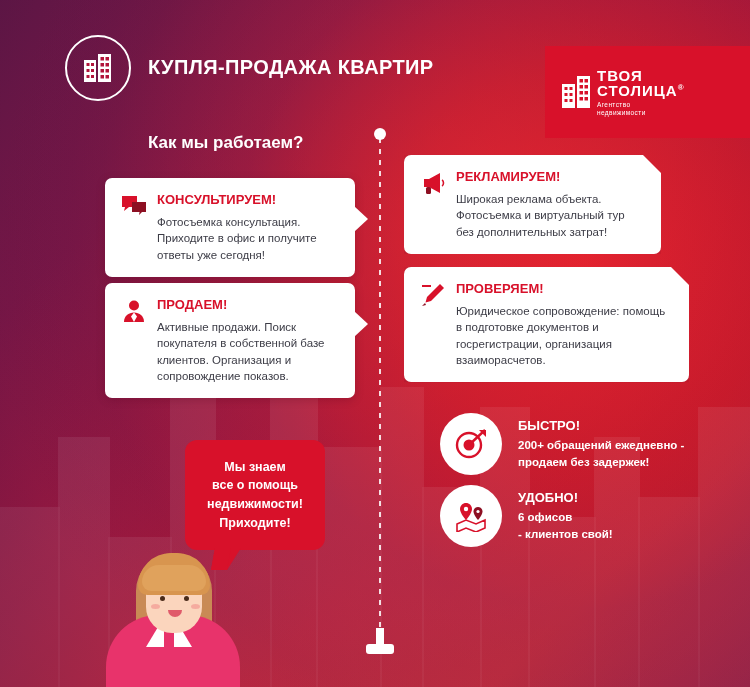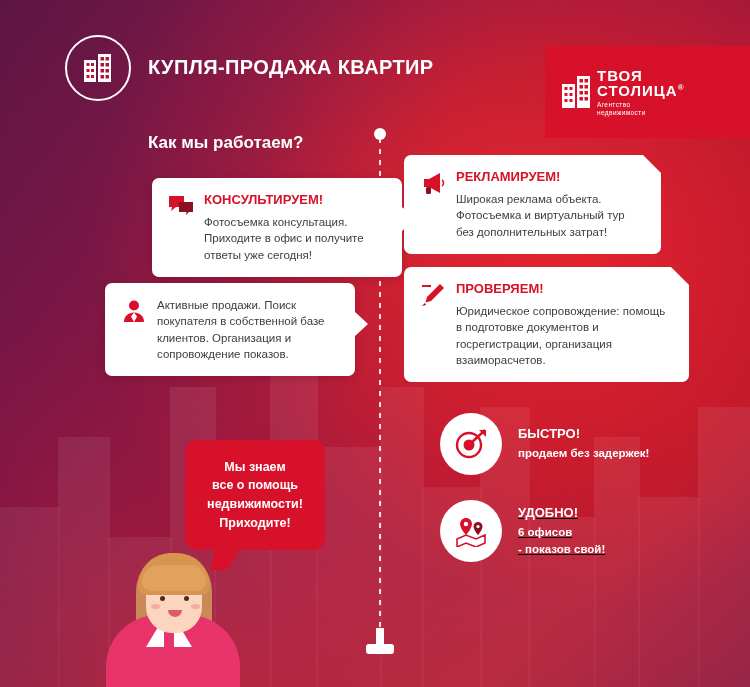--- a/index.html
+++ b/index.html
@@ -80,35 +80,35 @@
     border-left:14px solid #ffffff;
   }
   .tail-left::after{
     content:""; position:absolute; left:-13px; top:26px;
     border-top:13px solid transparent; border-bottom:13px solid transparent;
     border-right:14px solid #ffffff;
   }
   
   .notch { clip-path: polygon(0 0, calc(100% - 18px) 0, 100% 18px, 100% 100%, 0 100%); }
 
-  #card-consult { left:105px; top:178px; width:250px;margin-left:47px; }
+  #card-consult { left:105px; top:178px; width:250px; }
   #card-sell    { left:105px; top:283px; width:250px; }
   #card-adv     { left:404px; top:155px; width:257px; }
   #card-check   { left:404px; top:267px; width:285px; }
 
   
   .stat { position:absolute; left:440px; display:flex; align-items:center; gap:16px; }
   .stat .circle {
     width:62px; height:62px; border-radius:50%; background:#ffffff;
     display:flex; align-items:center; justify-content:center; flex:0 0 auto;
   }
   .stat .st-ttl { color:#fff; font-size:13px; font-weight:bold; margin-bottom:4px; }
   .stat .st-txt { color:#fff; font-size:11.5px; line-height:1.4; font-weight:bold; }
   #stat-fast { top:413px; }
-  #stat-conv { top:500px;text-decoration:underline; }
+  #stat-conv { top:485px; }
   #stat-safe { top:588px; }
 
   
   .bubble {
     position:absolute; left:185px; top:440px; width:140px; height:110px;
     background:#d8112a; border-radius:12px;
     display:flex; align-items:center; justify-content:center; text-align:center;
     color:#fff; font-size:12.5px; font-weight:bold; line-height:1.5;
     padding:6px 10px;
   }
@@ -233,20 +233,21 @@
   </div>
 
   <div class="card tail-right" id="card-sell">
     <div class="cicon">
       <svg width="26" height="24" viewBox="0 0 26 24">
         <circle cx="13" cy="6.5" r="5" fill="#d8112a"></circle>
         <path d="M3 23c0-6 4.6-9.5 10-9.5S23 17 23 23z" fill="#d8112a"></path>
         <path d="M13 13.5l-3 4 3 5.5 3-5.5z" fill="#ffffff"></path>
       </svg>
     </div>
+    <div class="ttl">ПРОДАЕМ!</div>
     <div class="txt">Активные продажи. Поиск покупателя в собственной базе клиентов. Организация и сопровождение показов.</div>
   </div>
 
   <div class="card tail-left notch" id="card-adv">
     <div class="cicon">
       <svg width="26" height="24" viewBox="0 0 26 24">
         <path d="M4 8h5l11-6v20L9 16H4z" fill="#d8112a"></path>
         <rect x="6" y="16" width="5" height="7" rx="1.5" fill="#8d0f22"></rect>
         <path d="M22 9c2 1 2 5 0 6" stroke="#d8112a" stroke-width="1.6" fill="none"></path>
       </svg>
@@ -271,38 +272,39 @@
     <div class="circle">
       <svg width="34" height="32" viewBox="0 0 34 32">
         <circle cx="15" cy="17" r="12" fill="none" stroke="#d8112a" stroke-width="2.4"></circle>
         <circle cx="15" cy="17" r="5.5" fill="#d8112a"></circle>
         <path d="M15 17L31 2" stroke="#d8112a" stroke-width="2.4"></path>
         <path d="M25 2h7v7z" fill="#d8112a"></path>
       </svg>
     </div>
     <div>
       <div class="st-ttl">БЫСТРО!</div>
+      <div class="st-txt">200+ обращений ежедневно -</div>
       <div class="st-txt">продаем без задержек!</div>
     </div>
   </div>
 
   <div class="stat" id="stat-conv">
     <div class="circle">
       <svg width="34" height="32" viewBox="0 0 34 32">
         <path d="M3 24l9-4 10 4 9-4v8l-9 4-10-4-9 4z" fill="none" stroke="#d8112a" stroke-width="1.6"></path>
         <path d="M12 3c3.3 0 6 2.7 6 6 0 4.5-6 11-6 11S6 13.5 6 9c0-3.3 2.7-6 6-6z" fill="#d8112a"></path>
         <circle cx="12" cy="9" r="2.2" fill="#ffffff"></circle>
         <path d="M24 7c2.5 0 4.5 2 4.5 4.5 0 3.4-4.5 8.5-4.5 8.5s-4.5-5.1-4.5-8.5C19.5 9 21.5 7 24 7z" fill="#8d0f22"></path>
         <circle cx="24" cy="11.5" r="1.6" fill="#ffffff"></circle>
       </svg>
     </div>
     <div>
       <div class="st-ttl">УДОБНО!</div>
       <div class="st-txt">6 офисов</div>
-      <div class="st-txt">- показов свой!</div>
+      <div class="st-txt">- клиентов свой!</div>
     </div>
   </div>
 
 
   <div class="bubble">
     <div>
       <div>Мы знаем</div>
       <div>все о помощь</div>
       <div>недвижимости!</div>
       <div>Приходите!</div>

